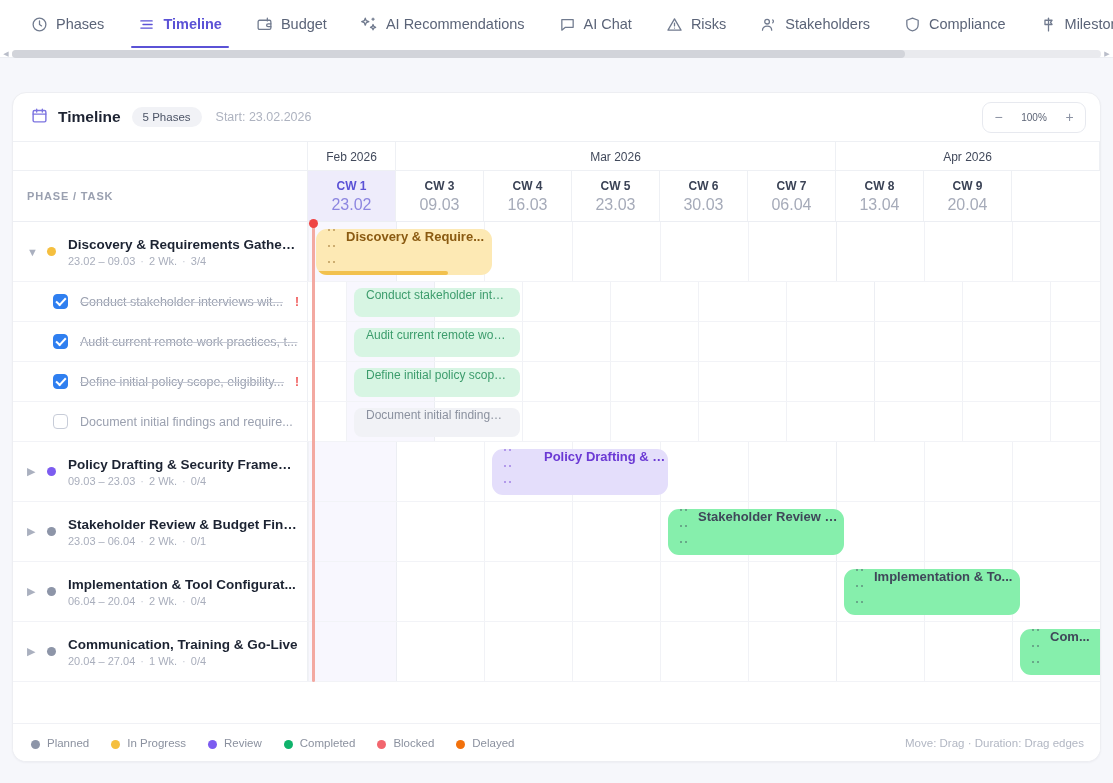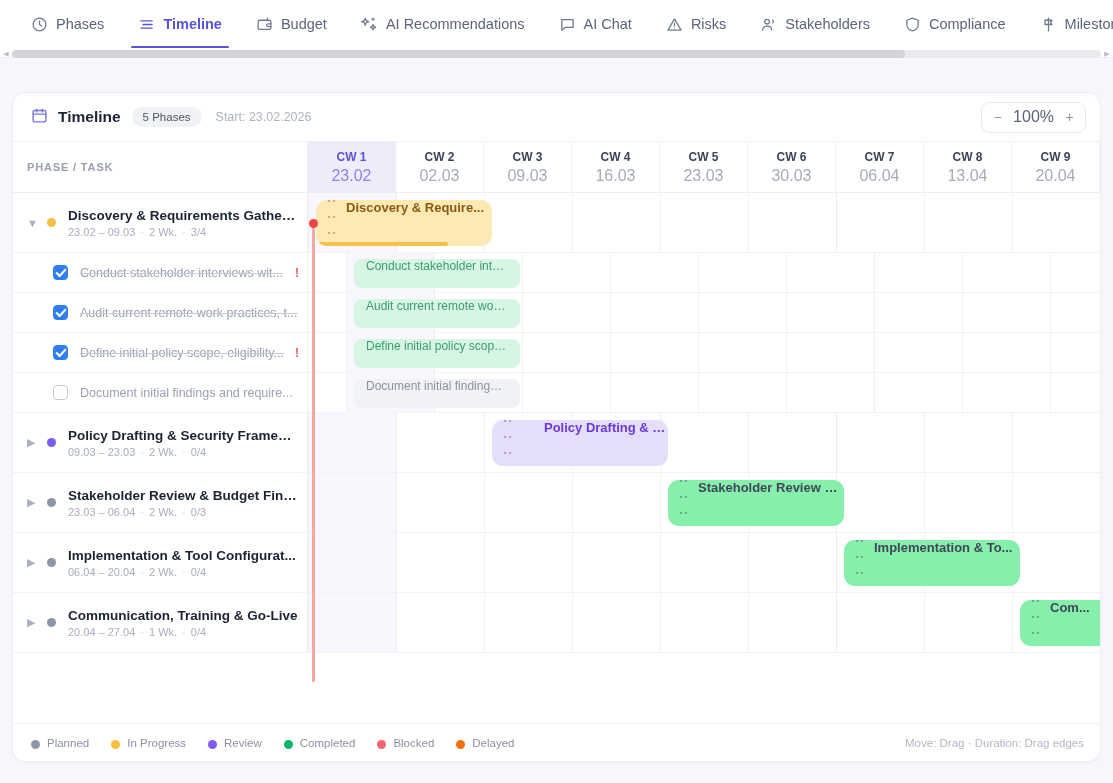--- a/index.html
+++ b/index.html
@@ -71,21 +71,21 @@
   .start-label { margin-left: 14px; font-size: 12.5px; color: #aeb3c0; }
   .spacer { flex: 1; }
   .zoom-group {
     display: flex; align-items: center; border: 1px solid #e7e9ef;
     border-radius: 9px; height: 31px; background: #fff;
   }
   .zoom-btn {
     width: 31px; height: 29px; display:flex; align-items:center; justify-content:center;
     color: #8b92a3; font-size: 14px; cursor: pointer; user-select: none;
   }
-  .zoom-val { font-size: 16px; color: #5c6476; min-width: 40px; text-align: center; }
+  .zoom-val { font-size: 10px; color: #5c6476; min-width: 40px; text-align: center; }
 
   
   .gantt { position: relative; }
   .months {
     display: flex; height: 29px; border-top: 1px solid #eef0f4;
   }
   .month-left { width: 295px; border-right: 1px solid #eef0f4; }
   .month-cell {
     display: flex; align-items: center; justify-content: center;
     font-size: 12px; color: #424a5c; border-right: 1px solid #eef0f4;
@@ -313,33 +313,37 @@
     <span class="spacer"></span>
     <div class="zoom-group">
       <div class="zoom-btn">−</div>
       <div class="zoom-val">100%</div>
       <div class="zoom-btn">+</div>
     </div>
   </div>
 
   <div class="gantt">
 
+    <div class="months">
+      <div class="month-left"></div>
+      <div id="months-host" style="display:flex;">
+          <div class="month-cell" style="width: 88px;">Feb 2026</div>
+          <div class="month-cell" style="width: 440px;">Mar 2026</div>
+          <div class="month-cell" style="width: 264px;">Apr 2026</div>
+        </div>
+    </div>
 
     <div class="weeks">
       <div class="weeks-left">PHASE / TASK</div>
       <div id="weeks-host" style="display:flex;">
           <div class="week-cell current">
             <span class="wk-name">CW 1</span>
             <span class="wk-date">23.02</span>
           </div>
           <div class="week-cell">
-            <span class="wk-name">CW 2</span>
-            <span class="wk-date">02.03</span>
-          </div>
-          <div class="week-cell">
             <span class="wk-name">CW 3</span>
             <span class="wk-date">09.03</span>
           </div>
           <div class="week-cell">
             <span class="wk-name">CW 4</span>
             <span class="wk-date">16.03</span>
           </div>
           <div class="week-cell">
             <span class="wk-name">CW 5</span>
             <span class="wk-date">23.03</span>
@@ -534,21 +538,21 @@
               <span class="bar-label">Policy Drafting &amp; Sec...</span>
             </div>
           </div>
         </div>
         <div class="row phase">
           <div class="row-left">
             <span class="chev">▶</span>
             <span class="dot" style="background:#8d95a8"></span>
             <span class="phase-text">
               <div class="phase-name">Stakeholder Review &amp; Budget Fina...</div>
-              <div class="phase-meta"><span>23.03 – 06.04</span><span class="sep">·</span><span>2 Wk.</span><span class="sep">·</span><span>0/3</span></div>
+              <div class="phase-meta"><span>23.03 – 06.04</span><span class="sep">·</span><span>2 Wk.</span><span class="sep">·</span><span>0/1</span></div>
             </span>
           </div>
           <div class="row-right">
             <div class="vlines">
               <div class="col-hl" style="left:0"></div>
               <div class="vline" style="left:0px"></div>
               <div class="vline month" style="left:88px"></div>
               <div class="vline" style="left:176px"></div>
               <div class="vline" style="left:264px"></div>
               <div class="vline" style="left:352px"></div>

